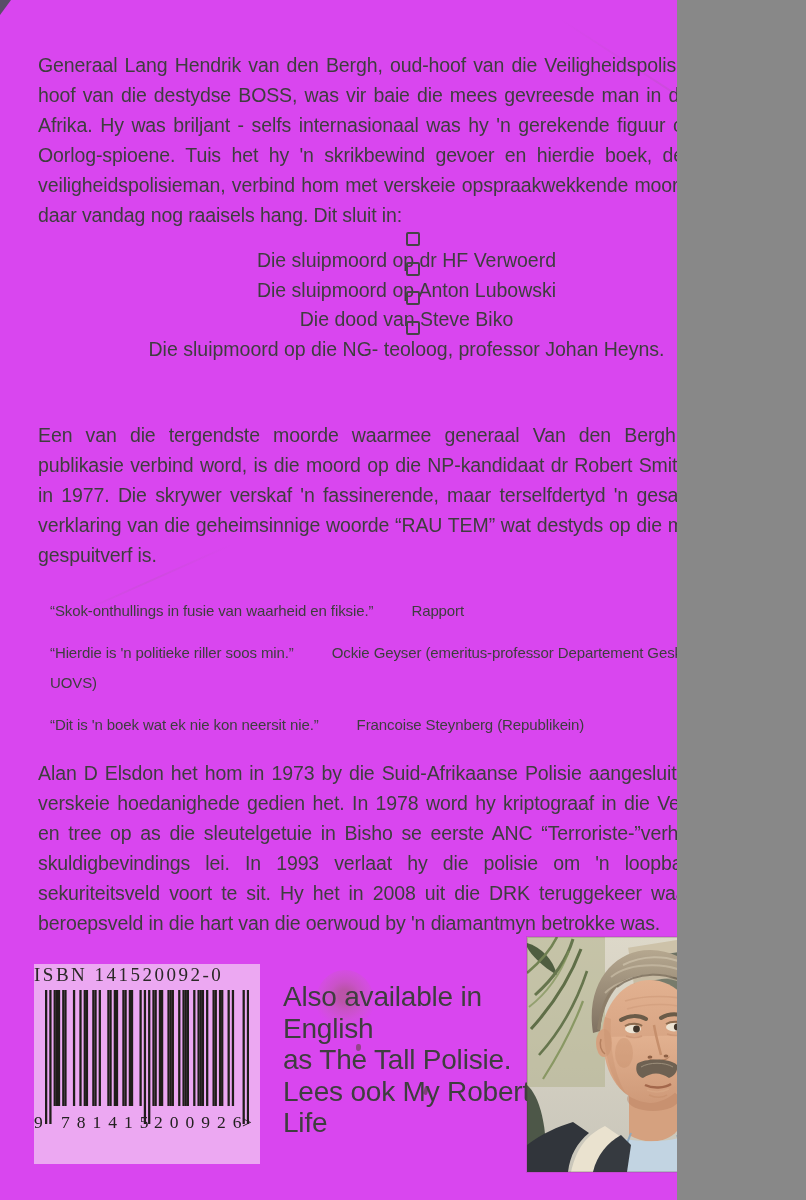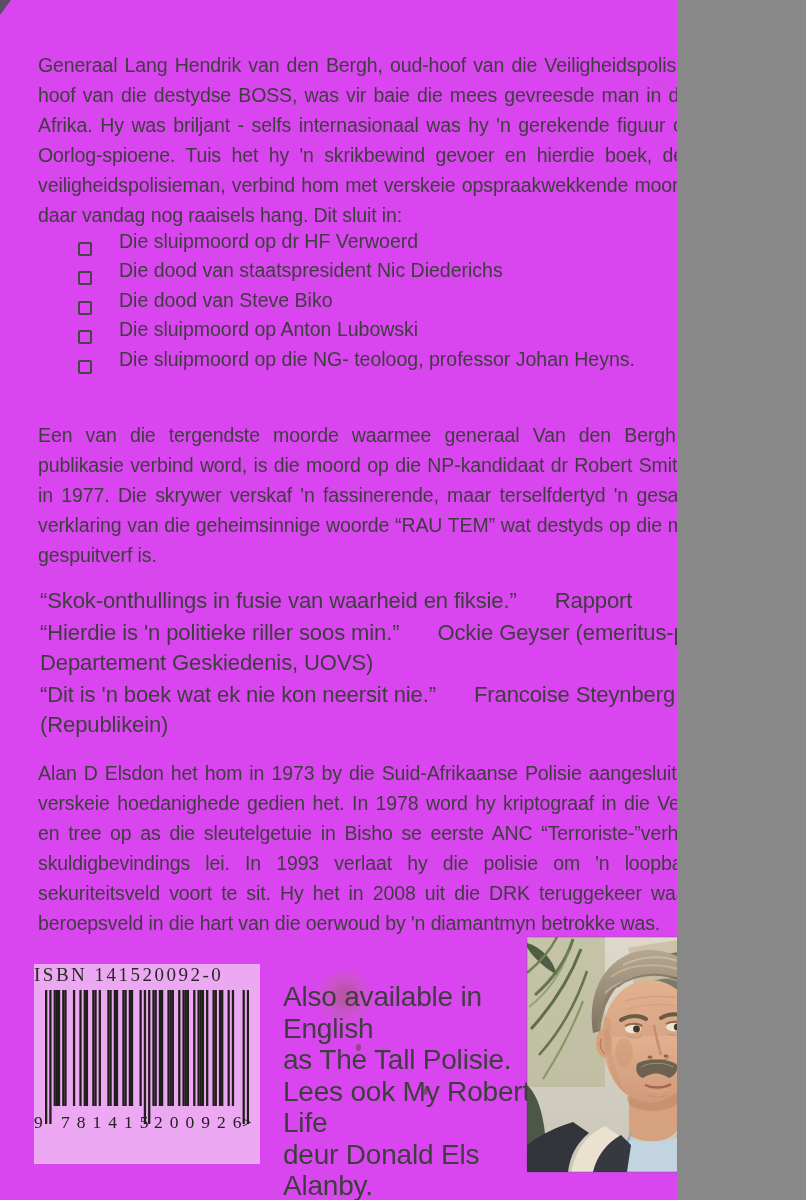--- a/index.html
+++ b/index.html
@@ -24,31 +24,31 @@
   }
   .intro{top:30px;}
   .smit{top:400px;}
   .bio{top:738px;}
 
   .murders{
     position:absolute;left:38px;top:226px;width:737px;
     list-style:none;margin:0;padding:0;
   }
   .murders li{
-    display:flex;align-items:flex-end;
-    height:29.5px;font-size:19.5px;line-height:29px;
+    display:flex;align-items:center;
+    height:29.5px;font-size:19.5px;line-height:29px;flex-direction:column;
   }
   .sq{
     flex:0 0 auto;width:10px;height:10px;
     border:2.5px solid #454545;border-radius:2px;
     margin:6px 27px 0 40px;
   }
 
   .reviews{position:absolute;left:38px;top:584px;width:742px;}
-  .reviews p{margin:2px;font-size:22px;line-height:30px;letter-spacing:-0.1px;}
+  .reviews p{margin:12px;font-size:15px;line-height:30px;letter-spacing:-0.1px;}
   .attr{margin-left:38px;}
 
   
   .barcode-box{
     position:absolute;left:34px;top:964px;width:226px;height:200px;
     background:rgba(252,250,244,.55);
   }
   .isbn-label{
     position:absolute;top:0;left:0;width:100%;
     text-align:left;
@@ -118,29 +118,25 @@
 
   <p class="para intro">Generaal Lang Hendrik van den Bergh, oud-hoof van die Veiligheidspolisie en latere hoof van die destydse BOSS, was vir baie die mees gevreesde man in die ou Suid-Afrika. Hy was briljant - selfs internasionaal was hy 'n gerekende figuur onder Koue Oorlog-spioene. Tuis het hy 'n skrikbewind gevoer en hierdie boek, deur 'n oud-veiligheidspolisieman, verbind hom met verskeie opspraakwekkende moorde waarom daar vandag nog raaisels hang. Dit sluit in:</p>
 
   <ul class="murders">
     <li>
       <span class="sq"></span>
       <span>Die sluipmoord op dr HF Verwoerd</span>
     </li>
     <li>
       <span class="sq"></span>
-      <span>Die dood van staatspresident Nic Diederichs</span>
+      <span>Die sluipmoord op Anton Lubowski</span>
     </li>
     <li>
       <span class="sq"></span>
       <span>Die dood van Steve Biko</span>
-    </li>
-    <li>
-      <span class="sq"></span>
-      <span>Die sluipmoord op Anton Lubowski</span>
     </li>
     <li>
       <span class="sq"></span>
       <span>Die sluipmoord op die NG- teoloog, professor Johan Heyns.</span>
     </li>
   </ul>
 
   <p class="para smit">Een van die tergendste moorde waarmee generaal Van den Bergh in hierdie publikasie verbind word, is die moord op die NP-kandidaat dr Robert Smit en sy vrou in 1977. Die skrywer verskaf 'n fassinerende, maar terselfdertyd 'n gesaghebbende verklaring van die geheimsinnige woorde “RAU TEM” wat destyds op die moordtoneel gespuitverf is.</p>
 
   <div class="reviews">
@@ -217,21 +213,20 @@
   </div>
 
   <div class="stain"></div>
   <div class="speck1"></div>
   <div class="speck2"></div>
 
   <div class="english-note">
     <div>Also available in English</div>
     <div>as The Tall Polisie.</div>
     <div>Lees ook My Robert Life</div>
-    <div>deur Donald Els Alanby.</div>
   </div>
 
   <div class="photo">
     <svg width="266" height="235" viewBox="0 0 266 235">
       <defs>
         <linearGradient id="bgG" x1="0" y1="0" x2="0" y2="1">
           <stop offset="0" stop-color="#ddd8c9"></stop>
             <stop offset="1" stop-color="#c9c6ba"></stop>
         </linearGradient>
         <linearGradient id="hairG" x1="0" y1="0" x2="0" y2="1">

